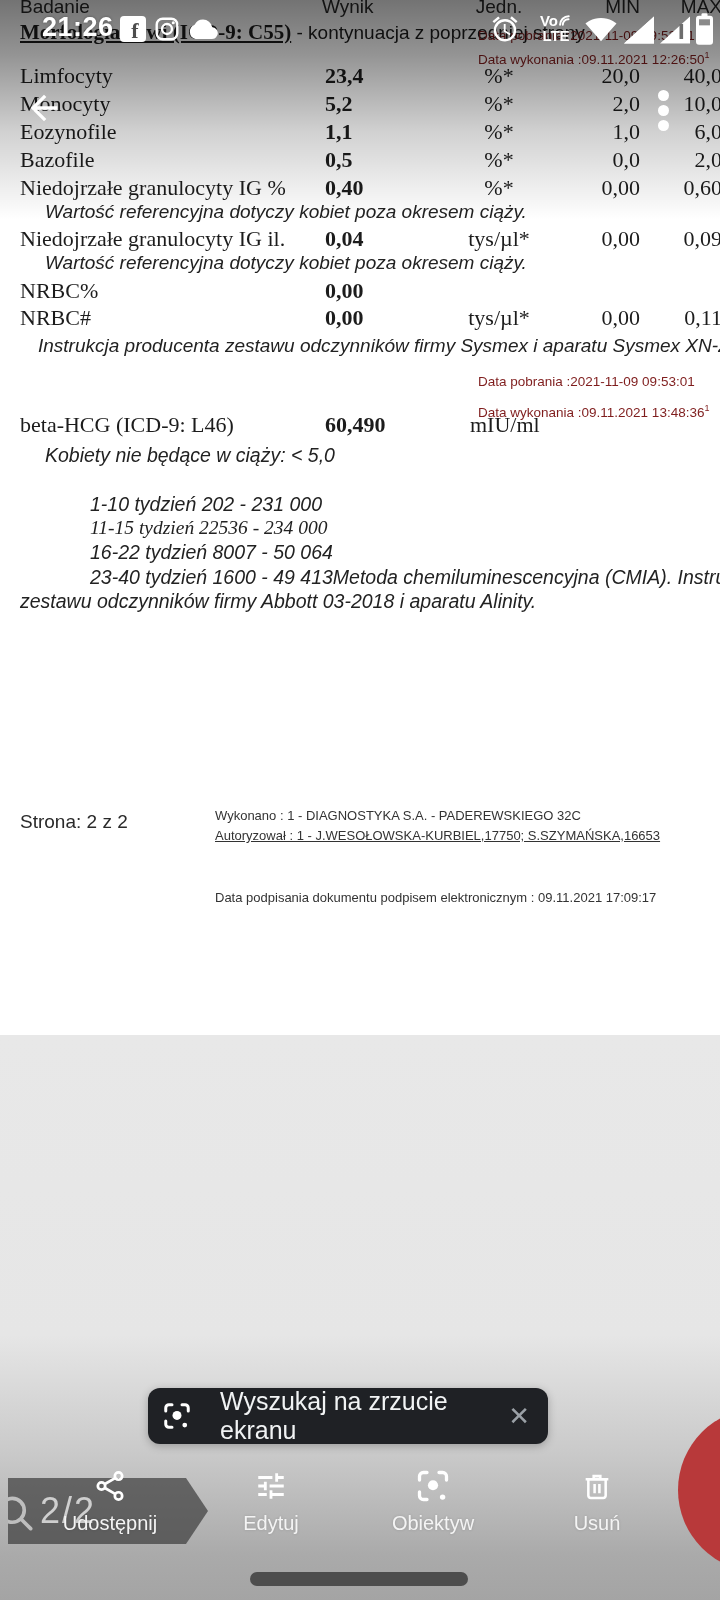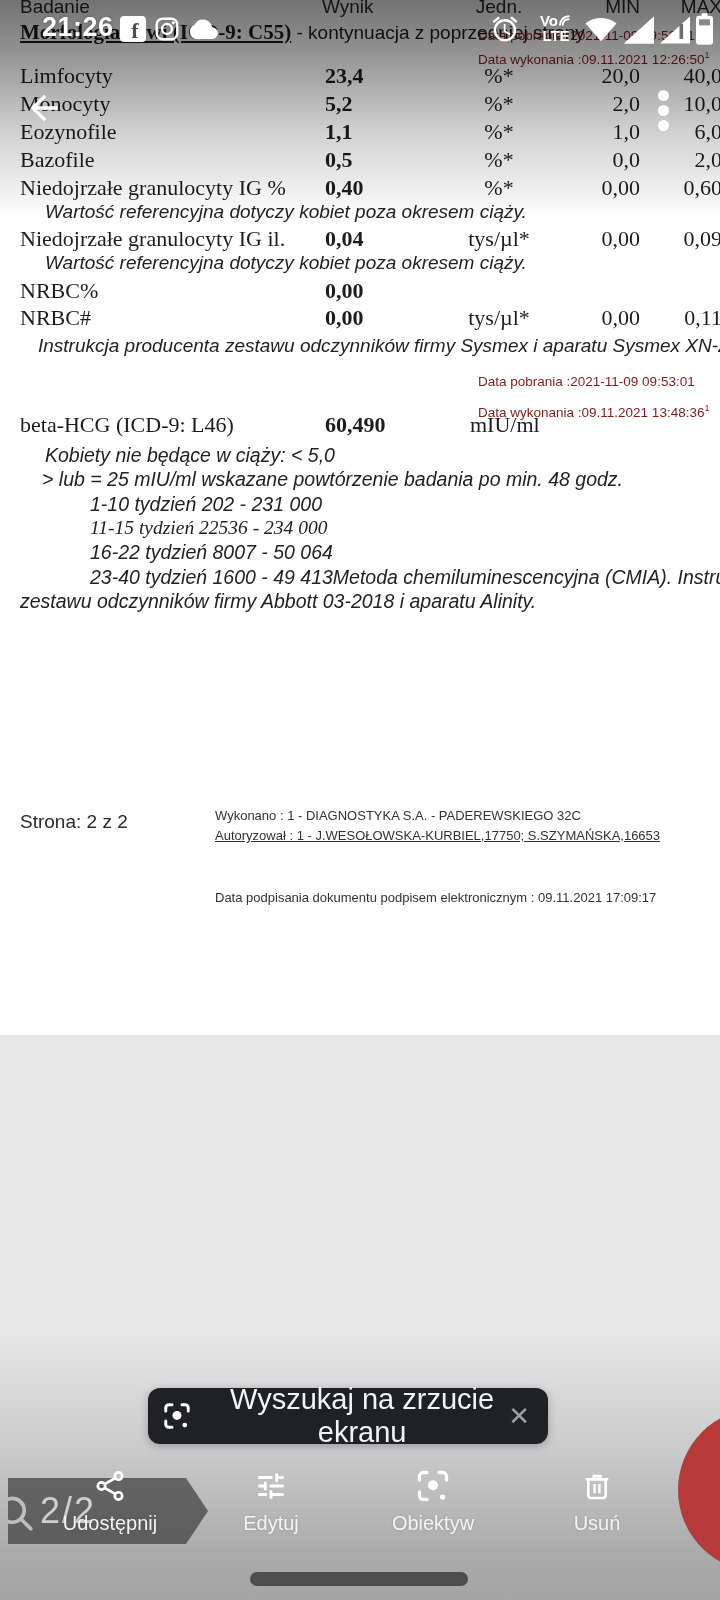--- a/index.html
+++ b/index.html
@@ -35,21 +35,21 @@
   .sb-time { position:absolute; left:42px; top:12px; font-size:27px; font-weight:bold; letter-spacing:0.5px; text-shadow:0 0 3px rgba(0,0,0,.35); }
   .sb-ic { position:absolute; top:14px; }
   
   .back-btn { position:absolute; left:24px; top:88px; width:40px; height:40px; }
   .kebab { position:absolute; left:654px; top:86px; width:18px; height:48px; }
   .kebab i { display:block; width:11px; height:11px; border-radius:50%; background:#fff; margin:4px auto; }
   
   .lens-pill { position:absolute; left:148px; top:1388px; width:400px; height:56px;
     background:#1f2125; border-radius:12px; display:flex; align-items:center; padding:0 14px;
     box-shadow:0 2px 8px rgba(0,0,0,0.25); }
-  .lens-pill .txt { color:#f1f3f4; font-size:29px; margin-left:28px; flex:1;text-align:center; }
+  .lens-pill .txt { color:#f1f3f4; font-size:25px; margin-left:28px; flex:1; }
   .lens-pill .x { color:#9aa0a6; font-size:26px; line-height:1; padding:2px 4px; }
   
   .page-tag { position:absolute; left:8px; top:1478px; width:200px; height:66px;
     background:rgba(62,62,62,0.72);
     clip-path:polygon(0 0, 178px 0, 200px 33px, 178px 66px, 0 66px); }
   .page-tag .num { position:absolute; left:32px; top:12px; font-size:36px; color:#cfcfcf; letter-spacing:2px; }
   .page-tag .mag { position:absolute; left:-14px; top:14px; opacity:0.85; }
   
   .tb-item { position:absolute; top:1468px; width:150px; text-align:center; color:#f4f4f4; }
   .tb-item .lbl { display:block; margin-top:8px; font-size:20px; text-shadow:0 0 3px rgba(0,0,0,.15); }
@@ -134,21 +134,20 @@
     <div class="abs refnote" style="left:38px; top:335px;">Instrukcja producenta zestawu odczynników firmy Sysmex i aparatu Sysmex XN-2000 0</div>
 
     <div class="abs smalldate" style="left:478px; top:374px;">Data pobrania :2021-11-09 09:53:01</div>
     <div class="abs smalldate" style="left:478px; top:403px;"><span>Data wykonania :09.11.2021 13:48:36</span><sup>1</sup></div>
     <div class="trow" style="top:412px;">
       <span class="c-name">beta-HCG (ICD-9: L46)</span>
         <span class="c-result">60,490</span>
         <span style="position:absolute; left:470px;">mIU/ml</span>
     </div>
     <div class="abs hcgline" style="left:45px; top:444px;">Kobiety nie będące w ciąży: &lt; 5,0</div>
-    <div class="abs hcgline" style="left:42px; top:468px;">&gt; lub = 25 mIU/ml wskazane powtórzenie badania po min. 48 godz.</div>
     <div class="abs hcgline" style="left:90px; top:493px;">1-10 tydzień    202 - 231 000</div>
     <div class="abs hcgline" style="left:90px; top:517px;font-family:Liberation Serif, serif;">11-15 tydzień    22536 - 234 000</div>
     <div class="abs hcgline" style="left:90px; top:541px;">16-22 tydzień    8007 - 50 064</div>
     <div class="abs hcgline" style="left:90px; top:566px;">23-40 tydzień    1600 - 49 413Metoda chemiluminescencyjna (CMIA). Instrukcja pr</div>
     <div class="abs hcgline" style="left:20px; top:590px;">zestawu odczynników firmy Abbott 03-2018 i aparatu Alinity.</div>
 
     <div class="abs" style="left:20px; top:811px; font-size:19px; color:#2a2a2a;">Strona: 2 z 2</div>
     <div class="abs footer-small" style="left:215px; top:806px;">Wykonano : 1 - DIAGNOSTYKA S.A. - PADEREWSKIEGO 32C</div>
     <div class="abs footer-small" style="left:215px; top:826px;text-decoration:underline;">Autoryzował : 1 - J.WESOŁOWSKA-KURBIEL,17750; S.SZYMAŃSKA,16653</div>
     <div class="abs footer-small" style="left:215px; top:888px;text-align:center;">Data podpisania dokumentu podpisem elektronicznym : 09.11.2021 17:09:17</div>

